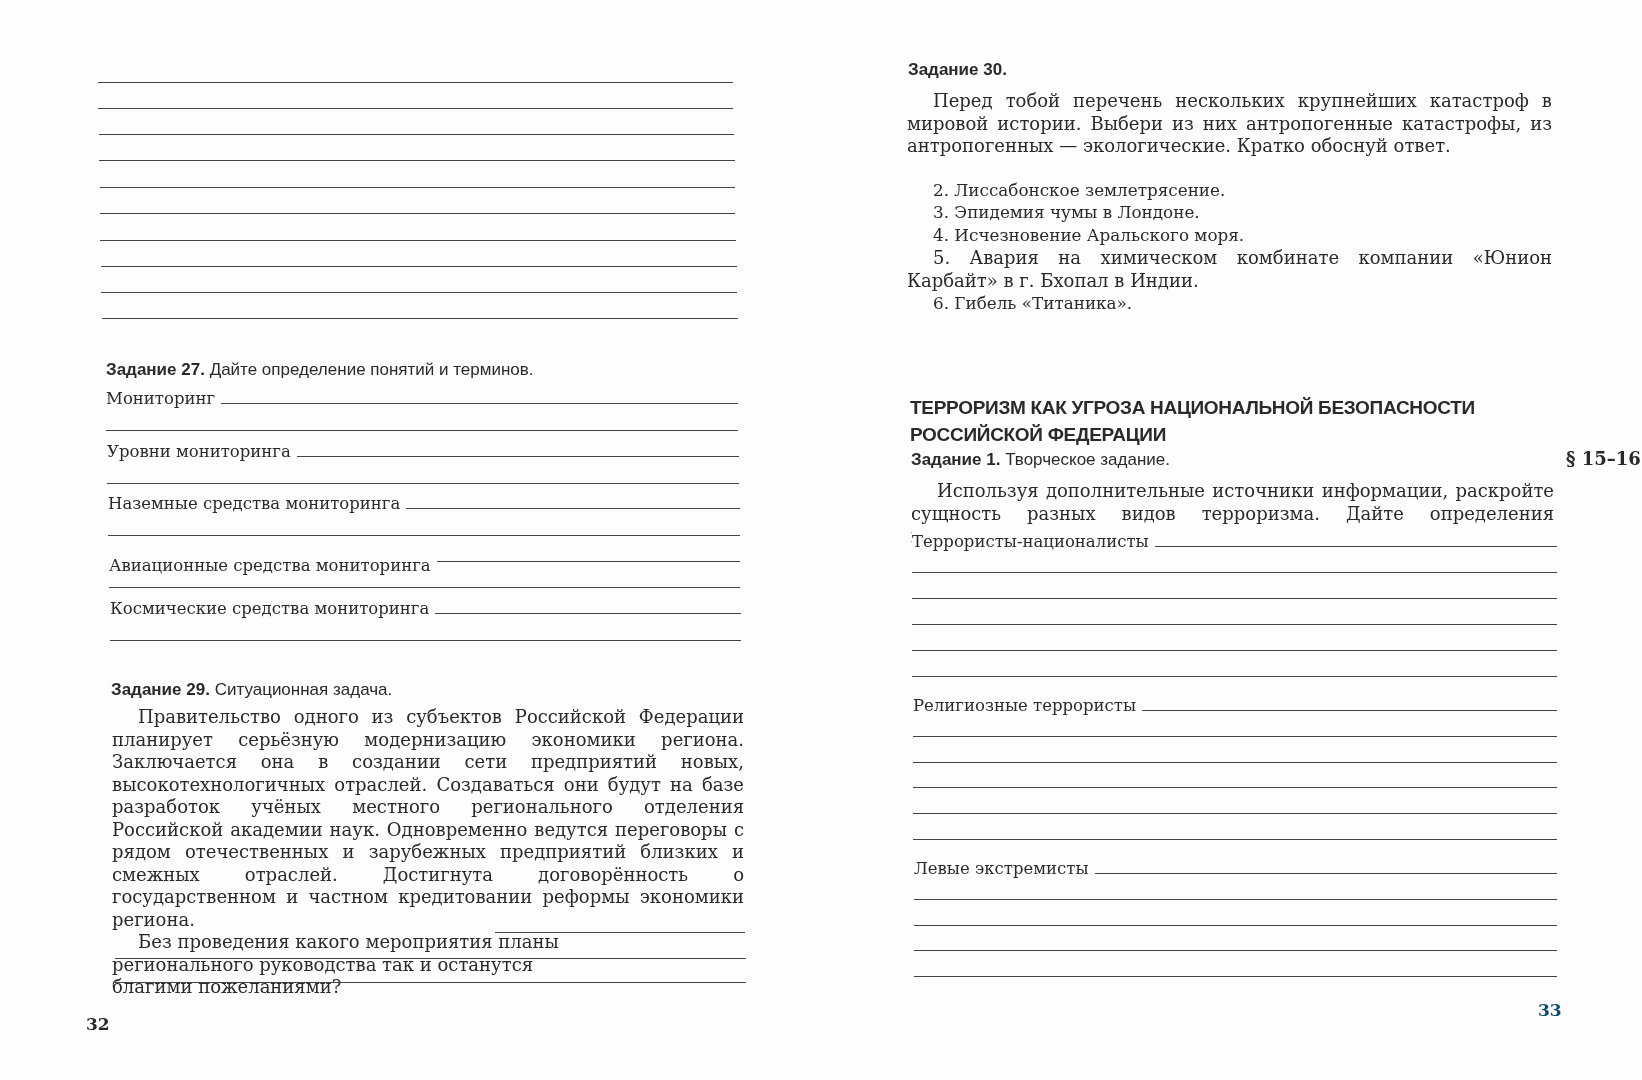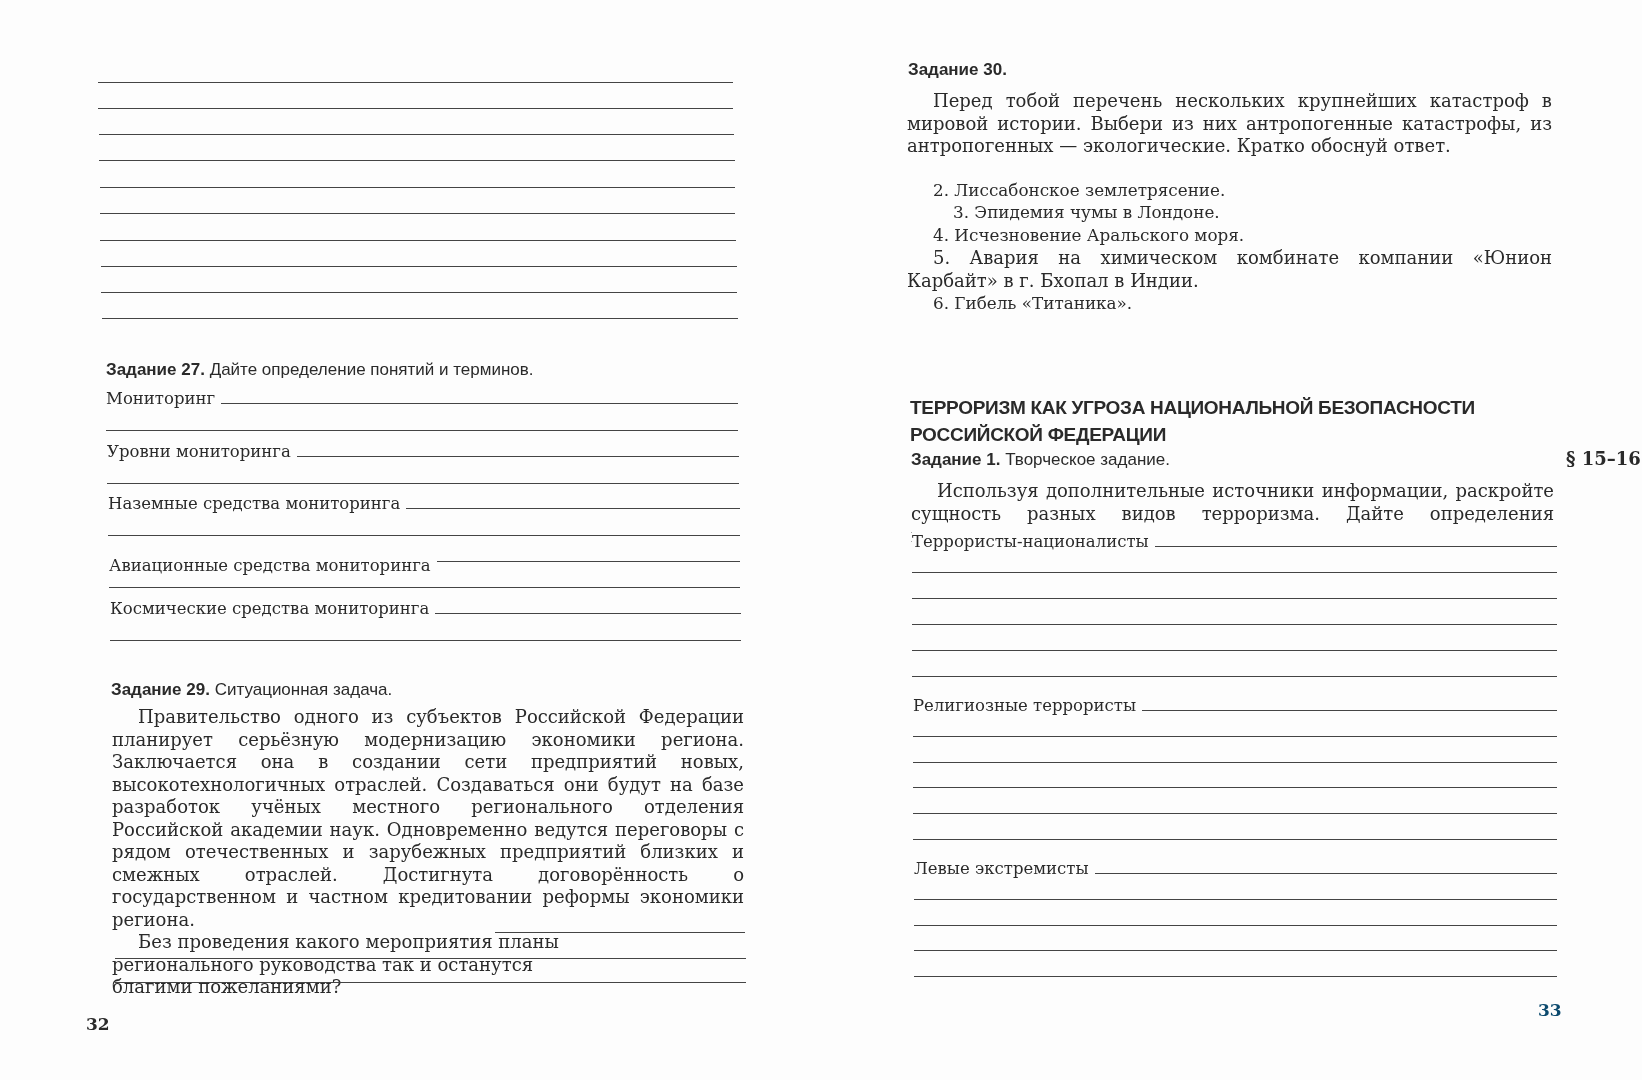--- a/index.html
+++ b/index.html
@@ -80,21 +80,21 @@
 </div>
 
 <div class="page right-page">
   <div class="task-head sans" style="left:88px; top:60px;">
     <b>Задание 30.</b>
   </div>
   <div class="para" style="left:87px; top:90px; width:645px;">
     <p class="indent">Перед тобой перечень нескольких крупнейших катастроф в мировой истории. Выбери из них антропогенные катастрофы, из антропогенных — экологические. Кратко обоснуй ответ.</p>
   </div>
   <div class="list-line" style="left:113px; top:180px;">2. Лиссабонское землетрясение.</div>
-  <div class="list-line" style="left:113px; top:202px;margin-left:20px;">3. Эпидемия чумы в Лондоне.</div>
+  <div class="list-line" style="left:113px; top:202px;">3. Эпидемия чумы в Лондоне.</div>
   <div class="list-line" style="left:113px; top:225px;">4. Исчезновение Аральского моря.</div>
   <div class="para" style="left:87px; top:247px; width:645px;">
     <p class="indent">5. Авария на химическом комбинате компании «Юнион Карбайт» в г. Бхопал в Индии.</p>
   </div>
   <div class="list-line" style="left:113px; top:293px;">6. Гибель «Титаника».</div>
 
   <div class="section-title sans" style="left:90px; top:374px; width:620px;">ТЕРРОРИЗМ КАК УГРОЗА НАЦИОНАЛЬНОЙ БЕЗОПАСНОСТИ РОССИЙСКОЙ ФЕДЕРАЦИИ</div>
 
   <div class="task-head sans" style="left:91px; top:450px;">
     <b>Задание 1.</b>

